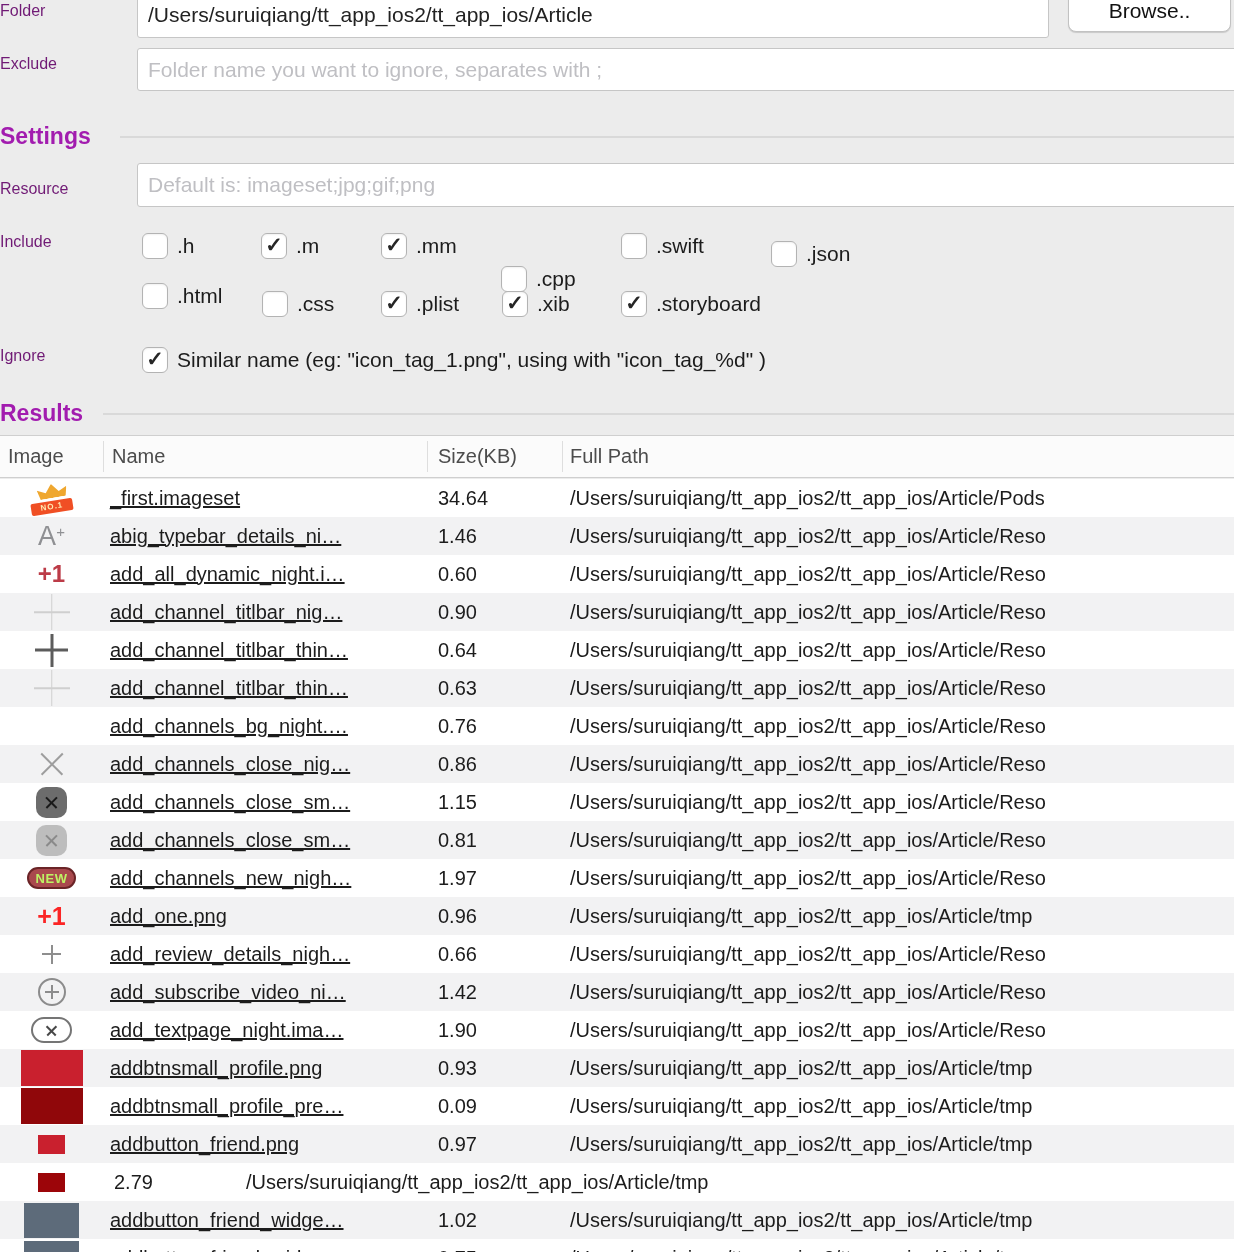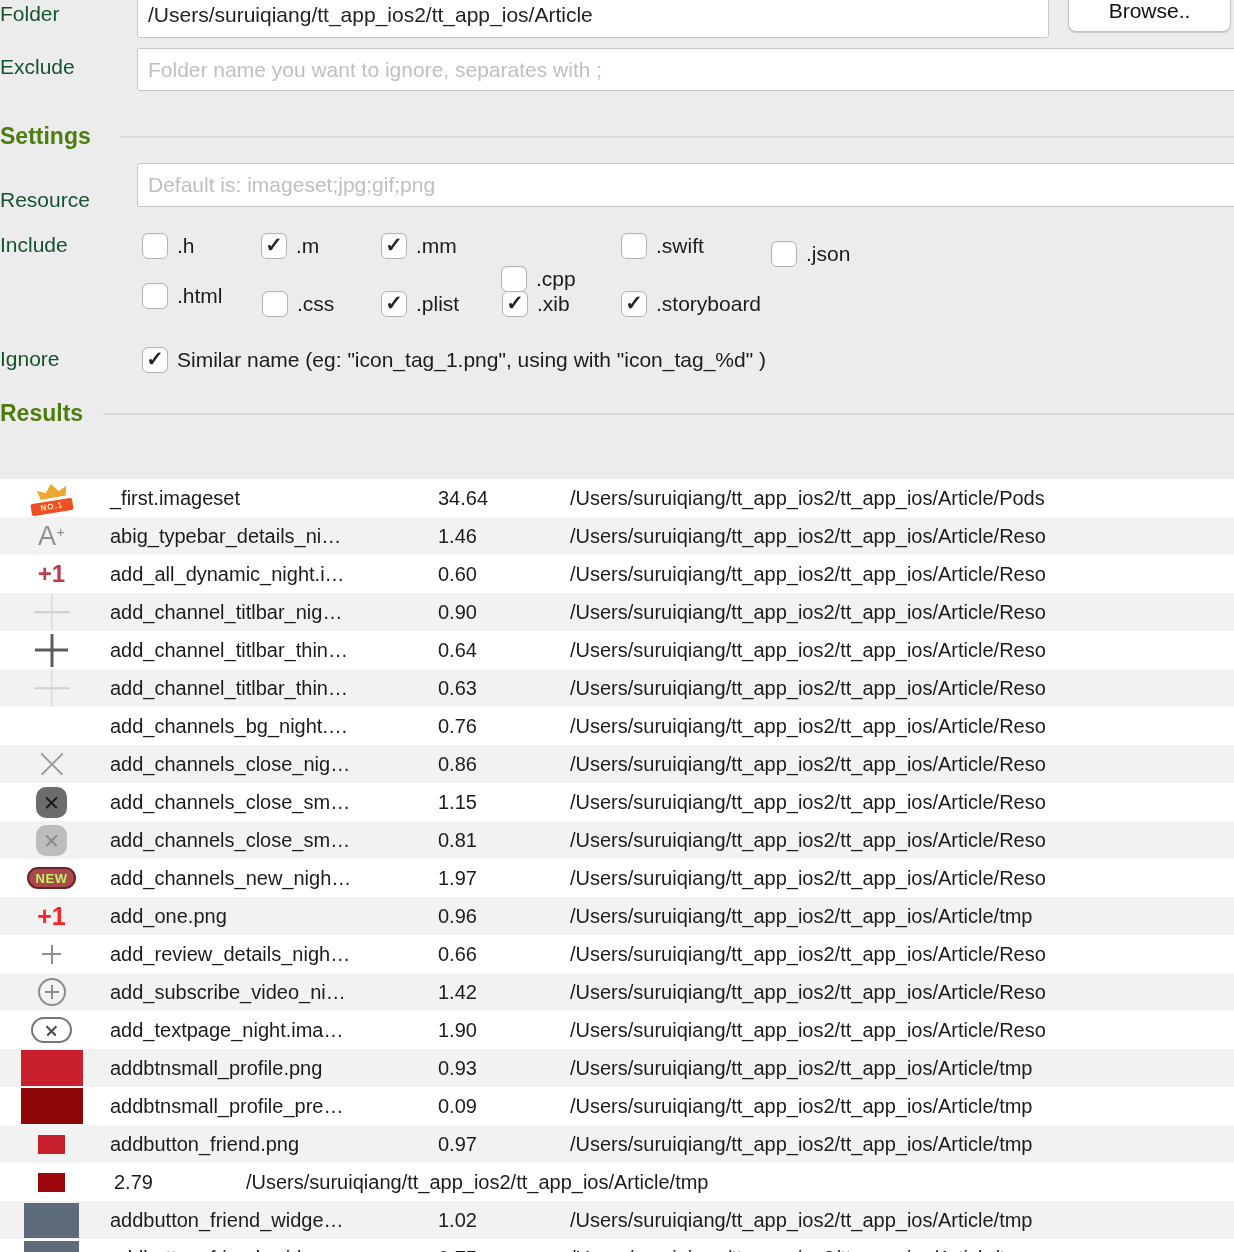--- a/index.html
+++ b/index.html
@@ -2,33 +2,33 @@
 <html><head>
 <meta charset="utf-8">
 <style>
   html,body { margin:0; padding:0; }
   * { box-sizing:border-box; }
   .canvas {
     position:relative; width:1234px; height:1252px; overflow:hidden;
     background:#ececec; color:#1c1c1c;
     font-family:"Liberation Sans", sans-serif;
   }
-  .field-label { position:absolute; font-size:21px; color:#14532d; }
+  .field-label { position:absolute; font-size:16px; color:#701a75; }
   .txt {
     position:absolute; background:#fff; border:1px solid #c6c6c6; border-radius:3px;
     font-size:21px; padding:0 10px; color:#222; font-family:"Liberation Sans",sans-serif; outline:none;
   }
   .txt::placeholder { color:#bfbfc3; }
   .btn-browse {
     position:absolute; left:1068px; top:-10px; width:163px; height:42px;
     background:#fff; border:1px solid #c2c2c2; border-radius:8px;
     font-size:21px; color:#111; font-family:"Liberation Sans",sans-serif;
     box-shadow:0 1px 1px rgba(0,0,0,.15);
   }
-  .section-title { position:absolute; font-size:23px; font-weight:700; color:#4d7c0f; }
+  .section-title { position:absolute; font-size:23px; font-weight:700; color:#a21caf; }
   .section-line { position:absolute; height:2px; background:#d9d9d9; }
 
   
   .cb-item { position:absolute; display:flex; align-items:center; gap:9px; height:27px; }
   .cb-box {
     width:26px; height:26px; background:#fff; border:1px solid #b3b3b3; border-radius:6px;
     box-shadow:inset 0 1px 2px rgba(0,0,0,.06); display:flex; align-items:center; justify-content:center; flex:none;
   }
   .cb-tick { display:none; font-size:21px; font-weight:700; color:#262626; line-height:1; margin-top:-2px; }
   .cb-item.checked .cb-tick { display:block; }
@@ -39,21 +39,21 @@
     position:absolute; left:0; top:435px; width:1234px; height:43px;
     background:#fbfbfb; border-top:1px solid #cfcfcf; border-bottom:1px solid #cfcfcf;
   }
   .th { position:absolute; top:0; height:100%; display:flex; align-items:center; font-size:20px; color:#4c4c4c; }
   .th-image{ left:8px; } .th-name{ left:112px; } .th-size{ left:438px; } .th-path{ left:570px; }
   .th-div { position:absolute; top:5px; bottom:5px; width:1px; background:#dedede; }
   .rows { position:absolute; left:0; top:479px; width:1234px; }
   .t-row { display:flex; align-items:center; height:38px; background:#fff; }
   .t-row.alt { background:#f2f2f3; }
   .cell-icon { width:103px; flex:none; display:flex; align-items:center; justify-content:center; }
-  .cell-name { width:324px; flex:none; padding-left:7px; font-size:20px; white-space:nowrap; overflow:hidden; }
+  .cell-name { width:324px; flex:none; padding-left:7px; font-size:20px; white-space:nowrap; overflow:hidden;text-decoration:underline; }
   .cell-size { width:135px; flex:none; padding-left:11px; font-size:20px; }
   .cell-path { flex:1; padding-left:8px; font-size:20px; white-space:nowrap; overflow:hidden; }
 
   
   .cross { position:relative; display:block; }
   .cross::before, .cross::after { content:""; position:absolute; background:var(--c,#999); }
   .cross::before { left:50%; top:0; height:100%; width:var(--t,2px); transform:translateX(-50%); }
   .cross::after { top:50%; left:0; width:100%; height:var(--t,2px); transform:translateY(-50%); }
   .ic-plus-light { width:36px; height:36px; --c:#cfcfcf; --t:1.5px; }
   .ic-plus-dark  { width:33px; height:33px; --c:#5c5c5c; --t:3px; }
@@ -96,21 +96,21 @@
   <div class="field-label" style="left:0;top:2px">Folder</div>
   <input class="txt" style="left: 137px; top: -8px; width: 912px; height: 46px;" type="text" value="/Users/suruiqiang/tt_app_ios2/tt_app_ios/Article">
   <button class="btn-browse">Browse..</button>
 
   <div class="field-label" style="left:0;top:55px">Exclude</div>
   <input class="txt" style="left: 137px; top: 48px; width: 1105px; height: 43px;" type="text" placeholder="Folder name you want to ignore, separates with ;">
 
   <div class="section-title" style="left:0;top:123px">Settings</div>
   <div class="section-line" style="left:120px;top:136px;width:1114px"></div>
 
-  <div class="field-label" style="left:0;top:188px">Resource</div>
+  <div class="field-label" style="left:0;top:180px">Resource</div>
   <input class="txt" style="left: 137px; top: 163px; width: 1105px; height: 44px;" type="text" placeholder="Default is: imageset;jpg;gif;png">
 
   <div class="field-label" style="left:0;top:233px">Include</div>
   <div id="include-row-1">
       <label class="cb-item" style="left: 142px; top: 232px;">
         <span class="cb-box"></span>
         <span class="cb-label">.h</span>
       </label>
       <label class="cb-item checked" style="left: 261px; top: 232px;">
         <span class="cb-box">
@@ -172,20 +172,29 @@
         <span class="cb-box">
           <span class="cb-tick">✓</span>
         </span>
         <span class="cb-label">Similar name (eg: "icon_tag_1.png", using with "icon_tag_%d" )</span>
       </label>
     </div>
 
   <div class="section-title" style="left:0;top:400px">Results</div>
   <div class="section-line" style="left:103px;top:413px;width:1131px"></div>
 
+  <div class="thead">
+    <div class="th th-image">Image</div>
+    <div class="th th-name">Name</div>
+    <div class="th th-size">Size(KB)</div>
+    <div class="th th-path">Full Path</div>
+    <div class="th-div" style="left:103px"></div>
+    <div class="th-div" style="left:427px"></div>
+    <div class="th-div" style="left:562px"></div>
+  </div>
 
   <div class="rows" id="rows">
       <div class="t-row">
         <div class="cell-icon">
           <div class="ic-crown-wrap">
             <div class="ic-crown"></div>
             <div class="ic-ribbon">
               <span>NO.1</span>
             </div>
           </div>

